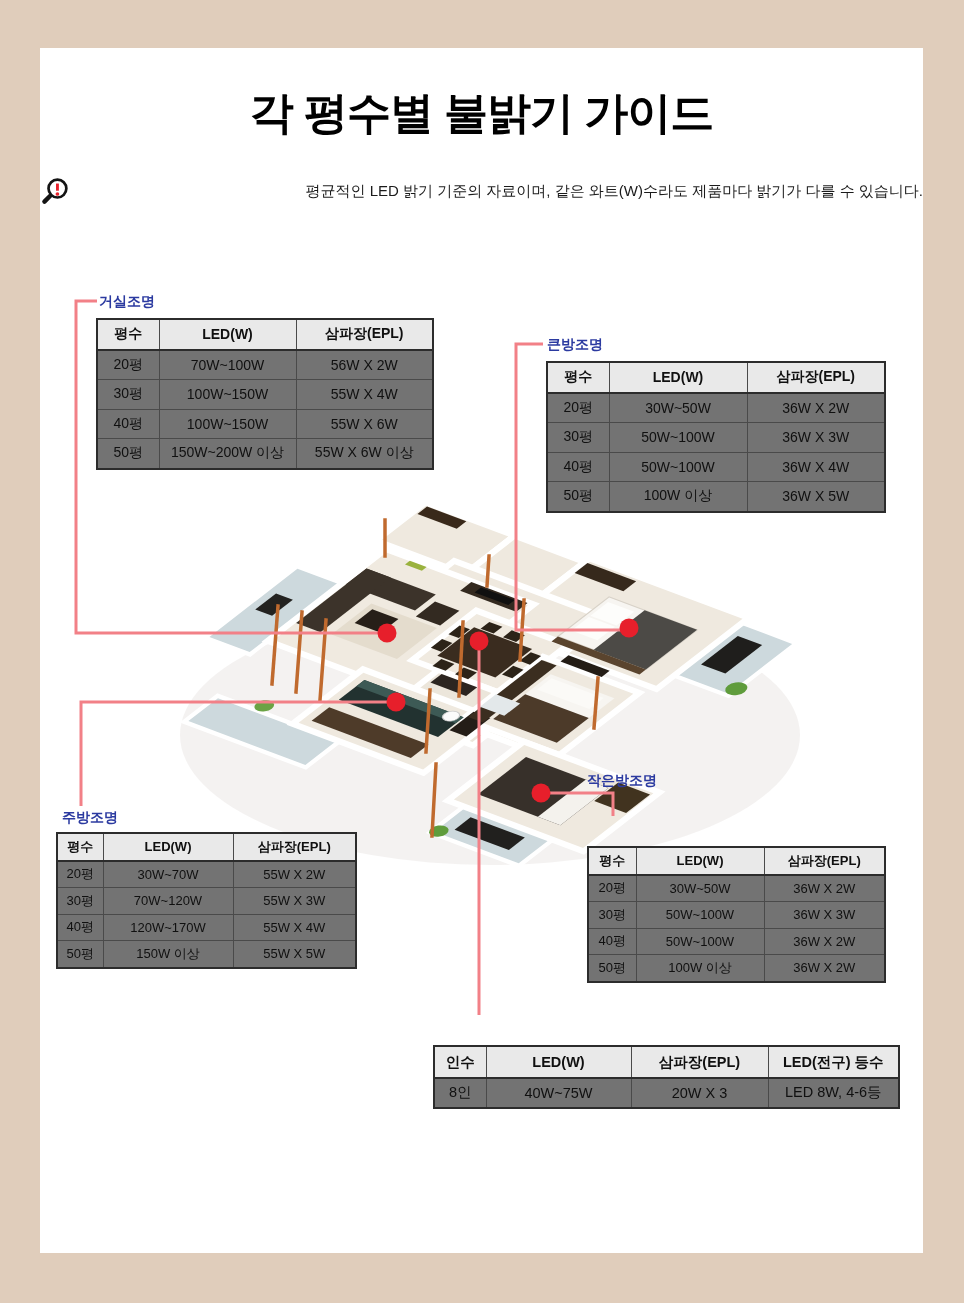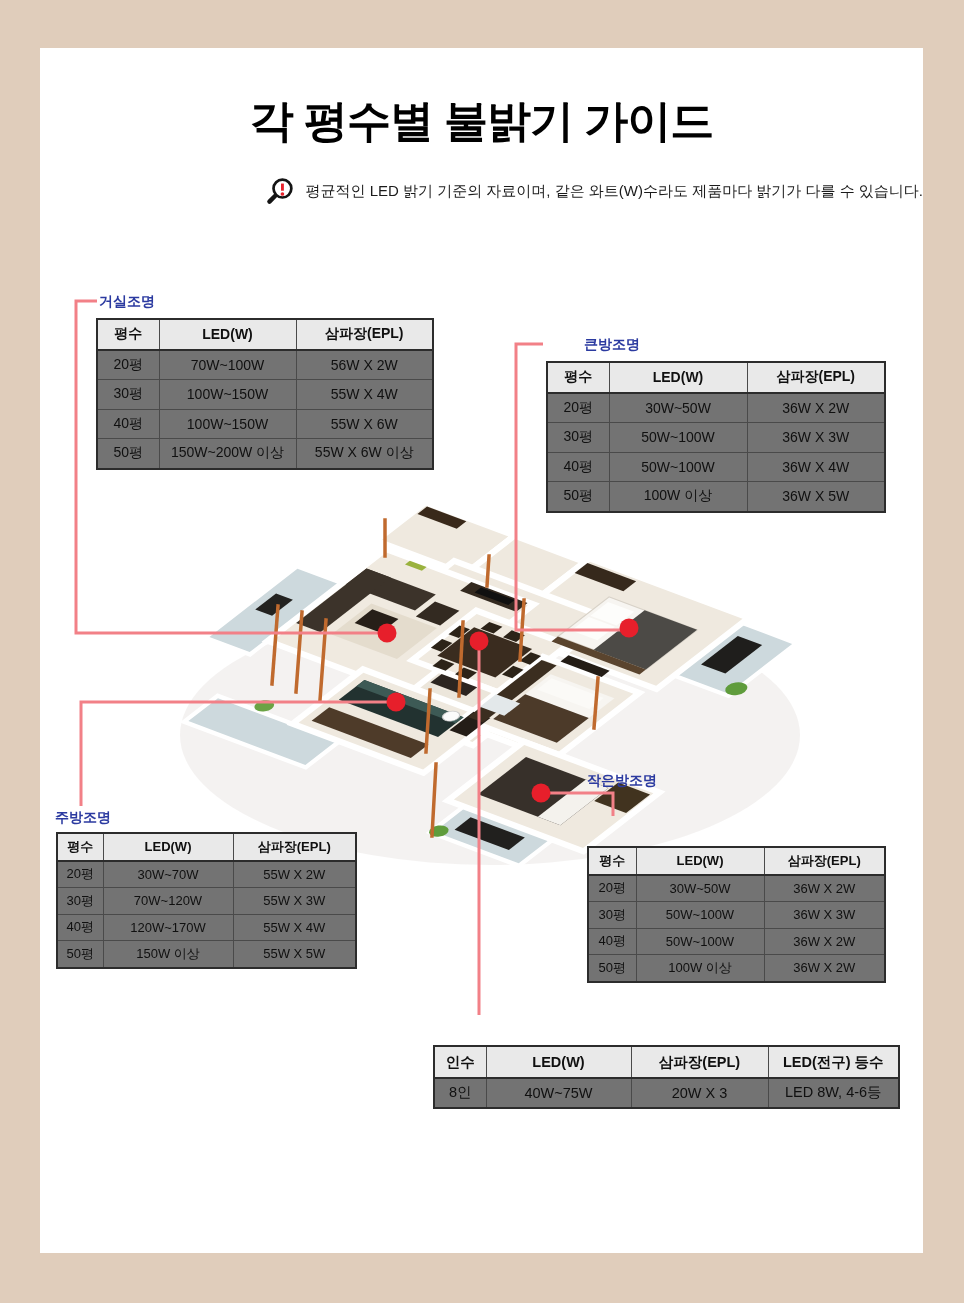--- a/index.html
+++ b/index.html
@@ -3,26 +3,26 @@
 <meta charset="utf-8">
 <style>
   html,body{margin:0;padding:0;}
   body{
     width:964px;height:1303px;position:relative;overflow:hidden;
     background:#e0cdbb;
     font-family:"Liberation Sans","DejaVu Sans",sans-serif;
   }
   .panel{position:absolute;left:40px;top:48px;width:883px;height:1205px;background:#ffffff;}
   .page-title{
-    position:absolute;left:40px;top:92px;width:883px;text-align:center;
+    position:absolute;left:40px;top:84px;width:883px;text-align:center;
     font-size:44px;font-weight:bold;color:#000;letter-spacing:-1px;z-index:3;
   }
   .notice{
     position:absolute;left:40px;top:176px;width:883px;display:flex;
-    align-items:center;justify-content:flex-end;gap:9px;
+    align-items:center;justify-content:space-between;gap:9px;
     font-size:15px;color:#1b1b1b;z-index:3;
   }
   .overlay{position:absolute;left:0;top:0;z-index:2;pointer-events:none;}
   .sec-label{
     position:absolute;font-size:14px;font-weight:bold;color:#2b3aa0;z-index:4;white-space:nowrap;
   }
   table.guide{
     position:absolute;border-collapse:collapse;table-layout:fixed;background:#737373;z-index:4;
     border:2px solid #2c2c2c;
   }
@@ -158,22 +158,22 @@
   <g fill="#e71f2b">
     <circle cx="387" cy="633" r="9.5"></circle>
     <circle cx="629" cy="628" r="9.5"></circle>
     <circle cx="396" cy="702" r="9.5"></circle>
     <circle cx="479" cy="641" r="9.5"></circle>
     <circle cx="541" cy="793" r="9.5"></circle>
   </g>
 </svg>
 
 <div class="sec-label" style="left:99px;top:293px;text-align:right;">거실조명</div>
-<div class="sec-label" style="left:547px;top:336px;margin-left:37px;">큰방조명</div>
-<div class="sec-label" style="left:55px;top:809px;">주방조명</div>
+<div class="sec-label" style="left:547px;top:336px;">큰방조명</div>
+<div class="sec-label" style="left:62px;top:809px;">주방조명</div>
 <div class="sec-label" style="left:587px;top:772px;">작은방조명</div>
 <div class="sec-label" style="left:435px;top:1063px;">식탁조명</div>
 
 <table class="guide t-living">
     <colgroup>
       <col style="width: 62px;">
       <col style="width: 137px;">
       <col style="width: 137px;">
     </colgroup>
     <thead>

